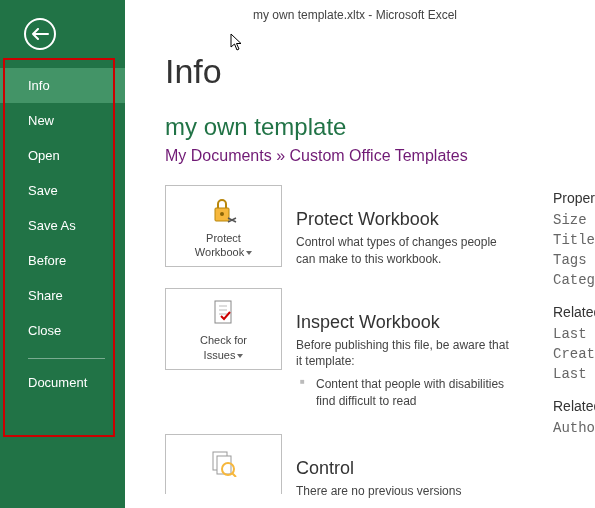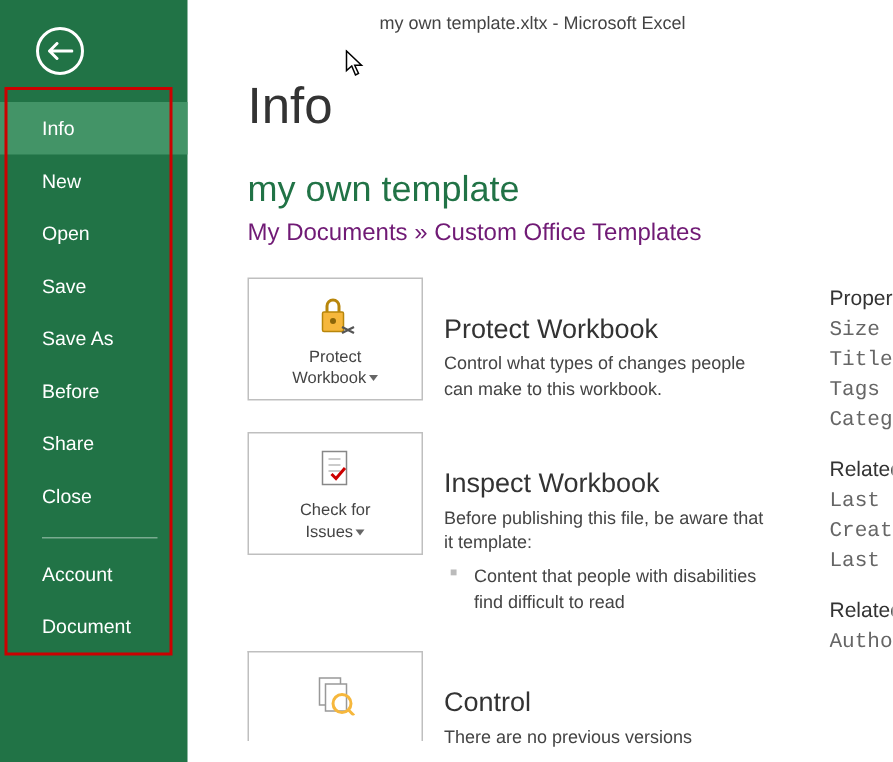--- a/index.html
+++ b/index.html
@@ -206,21 +206,20 @@
   <div class="menu">
     <div class="menu-item active">Info</div>
     <div class="menu-item">New</div>
     <div class="menu-item">Open</div>
     <div class="menu-item">Save</div>
     <div class="menu-item">Save As</div>
     <div class="menu-item">Before</div>
     <div class="menu-item">Share</div>
     <div class="menu-item">Close</div>
     <div class="menu-sep"></div>
-    <div class="menu-item">Account</div>
     <div class="menu-item">Document</div>
   </div>
 </div>
 
 <div class="title-bar">my own template.xltx - Microsoft Excel</div>
 
 <svg class="cursor" width="16" height="20" viewBox="0 0 16 20">
   <path d="M1 1 L1 14 L4.5 11 L7 17 L9 16 L6.5 10.5 L11 10.5 Z" fill="#fff" stroke="#000" stroke-width="1"></path>
 </svg>
 

